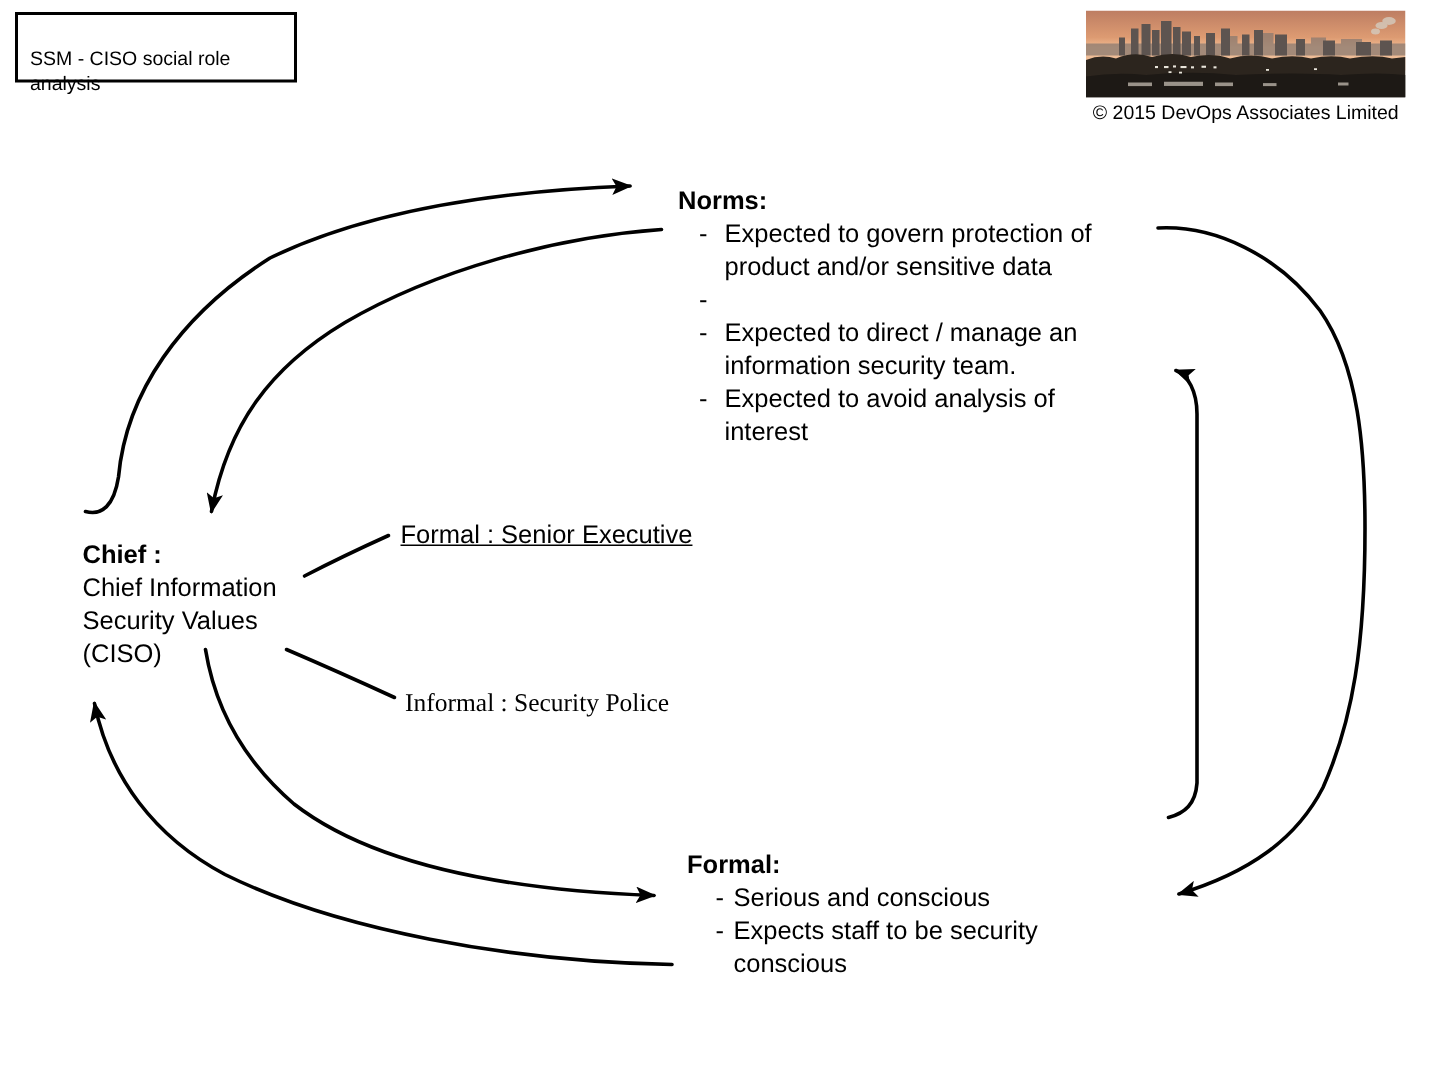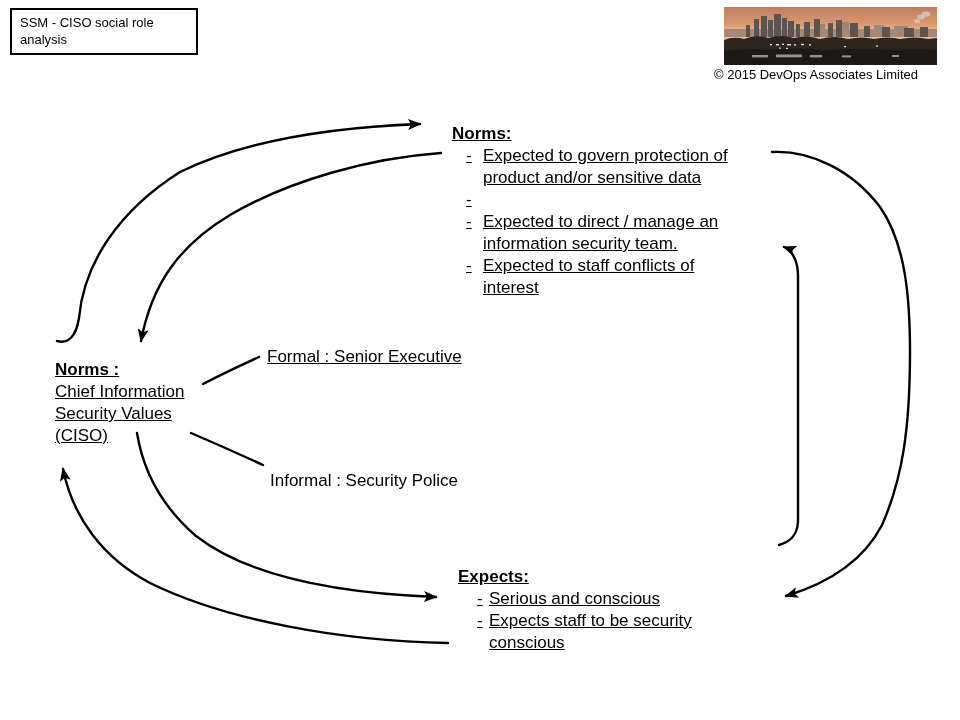--- a/index.html
+++ b/index.html
@@ -16,60 +16,61 @@
     color: #000000;
   }
   .abs { position: absolute; }
 
   
   .title-box {
     left: 10px; top: 8px;
     width: 188px; height: 47px;
     box-sizing: border-box;
     border: 2px solid #000;
-    padding: 4px 8px;
+    padding: 20px 8px;
     font-size: 13px;
     line-height: 17px;
     white-space: pre-line;
   }
 
   
   .photo {
     left: 724px; top: 7px;
     width: 213px; height: 58px;
   }
   .copyright {
     left: 714px; top: 67px;
     width: 233px;
     font-size: 13px;
+    text-align: center;
     white-space: nowrap;
   }
 
   
-  .block { font-size: 17px; line-height: 22px; text-decoration: underline; }
+  .block { font-size: 17px; line-height: 22px; }
   .block .heading { font-weight: bold; }
   .bullet-item { display: flex; }
   .bullet-item .dash {
     flex: 0 0 31px;
     box-sizing: border-box;
     text-align: left;
   }
   .bullet-item .text { white-space: pre-line; }
 
   .norms-block { left: 452px; top: 123px; width: 330px; }
   .norms-block .dash { padding-left: 14px; }
 
   .values-block { left: 458px; top: 566px; width: 320px; }
   .values-block .dash { padding-left: 19px; }
 
   .role-block { left: 55px; top: 359px; width: 170px; }
   .role-block .body { white-space: pre-line; }
 
   .formal-label { left: 267px; top: 346px; font-size: 17px; line-height: 22px; text-decoration: underline; }
-  .informal-label { left: 270px; top: 470px; font-size: 17px; line-height: 22px; }
+  .informal-label { left: 270px; top: 458px; font-size: 17px; line-height: 22px; font-family: Liberation Serif, serif; }
 
   .arrow-layer {
     left: 0; top: 0;
     width: 960px; height: 720px;
     pointer-events: none;
   }
   .arrow-layer path.link {
     fill: none;
     stroke: #000;
     stroke-width: 2.4;
@@ -188,37 +189,37 @@
   <div class="bullet-item">
     <span class="dash">-</span>
   </div>
   <div class="bullet-item">
     <span class="dash">-</span>
     <span class="text">Expected to direct / manage an
 information security team.</span>
   </div>
   <div class="bullet-item">
     <span class="dash">-</span>
-    <span class="text">Expected to staff conflicts of
+    <span class="text">Expected to avoid analysis of
 interest</span>
   </div>
 </div>
 
 <div class="abs block role-block">
-  <div class="heading">Norms :</div>
+  <div class="heading">Chief :</div>
   <div class="body">Chief Information
 Security Values
 (CISO)</div>
 </div>
 
 <div class="abs formal-label">Formal : Senior Executive</div>
 <div class="abs informal-label">Informal : Security Police</div>
 
 <div class="abs block values-block">
-  <div class="heading">Expects:</div>
+  <div class="heading">Formal:</div>
   <div class="bullet-item">
     <span class="dash">-</span>
     <span class="text">Serious and conscious</span>
   </div>
   <div class="bullet-item">
     <span class="dash">-</span>
     <span class="text">Expects staff to be security
 conscious</span>
   </div>
 </div>

